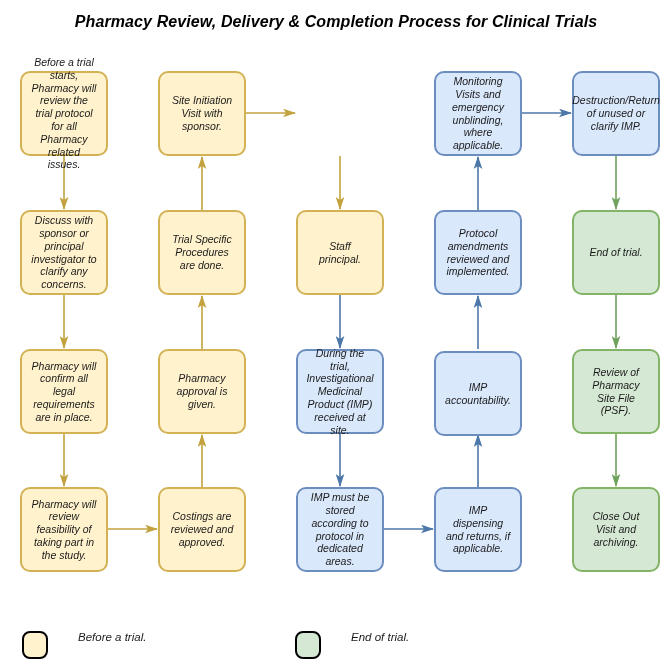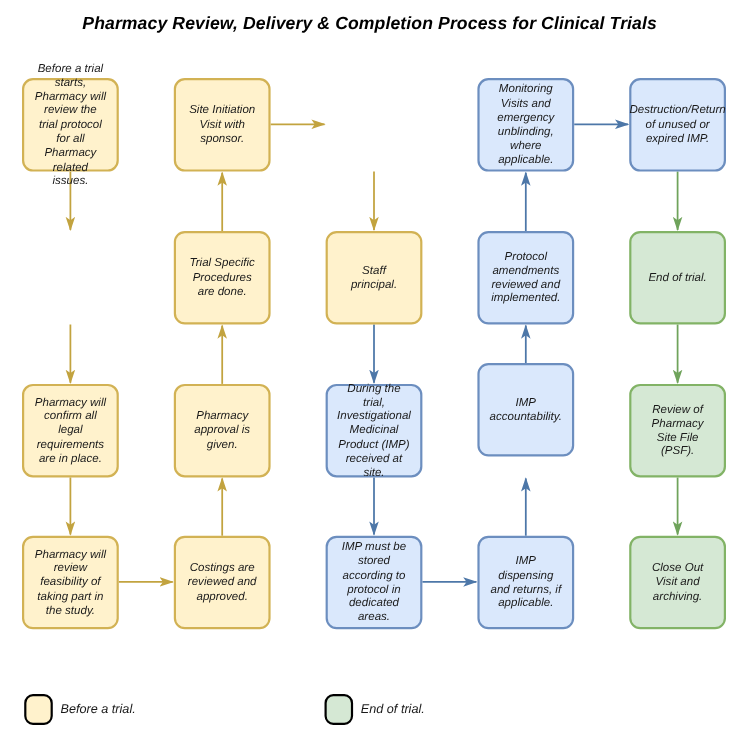--- a/index.html
+++ b/index.html
@@ -21,21 +21,21 @@
   .before{background:var(--before-fill);border-color:var(--before-border);}
   .during{background:var(--during-fill);border-color:var(--during-border);}
   .end{background:var(--end-fill);border-color:var(--end-border);}
   .edge{stroke-width:1.6;fill:none;}
   .edge-before{stroke:var(--before-arrow);marker-end:url(#ah-before);}
   .edge-during{stroke:var(--during-arrow);marker-end:url(#ah-during);}
   .edge-end{stroke:var(--end-arrow);marker-end:url(#ah-end);}
   #ah-before path{fill:var(--before-arrow);}
   #ah-during path{fill:var(--during-arrow);}
   #ah-end path{fill:var(--end-arrow);}
-  .legend-item{position:absolute;top:631px;display:flex;align-items:center;gap:7px;}
+  .legend-item{position:absolute;top:631px;display:flex;gap:30px;}
   .legend-swatch{width:26px;height:28px;border-radius:8px;border:2px solid;box-sizing:border-box;flex:0 0 auto;}
   .legend-label{font-size:11.5px;color:var(--text);white-space:nowrap;}
 </style>
 </head>
 <body>
 
 <div class="canvas">
 
   <div class="diagram-title">Pharmacy Review, Delivery &amp; Completion Process for Clinical Trials</div>
 
@@ -66,38 +66,39 @@
     <line class="edge edge-during" x1="478" y1="487" x2="478" y2="435"></line>
     <line class="edge edge-during" x1="478" y1="349" x2="478" y2="296"></line>
     <line class="edge edge-during" x1="478" y1="210" x2="478" y2="157"></line>
     <line class="edge edge-during" x1="522" y1="113" x2="571" y2="113"></line>
     <line class="edge edge-end" x1="616" y1="156" x2="616" y2="209"></line>
     <line class="edge edge-end" x1="616" y1="295" x2="616" y2="348"></line>
     <line class="edge edge-end" x1="616" y1="434" x2="616" y2="486"></line>
   </svg>
 
   <div class="node before" style="left:20px;top:71px">Before a trial starts, Pharmacy will review the trial protocol for all Pharmacy related issues.</div>
+  <div class="node before" style="left:20px;top:210px">Discuss with sponsor or principal investigator to clarify any concerns.</div>
   <div class="node before" style="left:20px;top:349px">Pharmacy will confirm all legal requirements are in place.</div>
   <div class="node before" style="left:20px;top:487px">Pharmacy will review feasibility of taking part in the study.</div>
 
   <div class="node before" style="left:158px;top:71px">Site Initiation Visit with sponsor.</div>
   <div class="node before" style="left:158px;top:210px">Trial Specific Procedures are done.</div>
   <div class="node before" style="left:158px;top:349px">Pharmacy approval is given.</div>
   <div class="node before" style="left:158px;top:487px">Costings are reviewed and approved.</div>
 
   <div class="node before" style="left:296px;top:210px">Staff principal.</div>
   <div class="node during" style="left:296px;top:349px">During the trial, Investigational Medicinal Product (IMP) received at site.</div>
   <div class="node during" style="left:296px;top:487px">IMP must be stored according to protocol in dedicated areas.</div>
 
   <div class="node during" style="left:434px;top:71px">Monitoring Visits and emergency unblinding, where applicable.</div>
   <div class="node during" style="left:434px;top:210px">Protocol amendments reviewed and implemented.</div>
-  <div class="node during" style="left:434px;top:330px">IMP accountability.</div>
+  <div class="node during" style="left:434px;top:351px">IMP accountability.</div>
   <div class="node during" style="left:434px;top:487px">IMP dispensing and returns, if applicable.</div>
 
-  <div class="node during" style="left:572px;top:71px">Destruction/Return of unused or expired IMP.</div>
+  <div class="node during" style="left:572px;top:71px">Destruction/Return of unused or clarify IMP.</div>
   <div class="node end" style="left:572px;top:210px">End of trial.</div>
   <div class="node end" style="left:572px;top:349px">Review of Pharmacy Site File (PSF).</div>
   <div class="node end" style="left:572px;top:487px">Close Out Visit and archiving.</div>
 
   <div class="legend-item" style="left:22px">
     <div class="legend-swatch before"></div>
     <div class="legend-label">Before a trial.</div>
   </div>
   <div class="legend-item" style="left:295px">
     <div class="legend-swatch end"></div>

